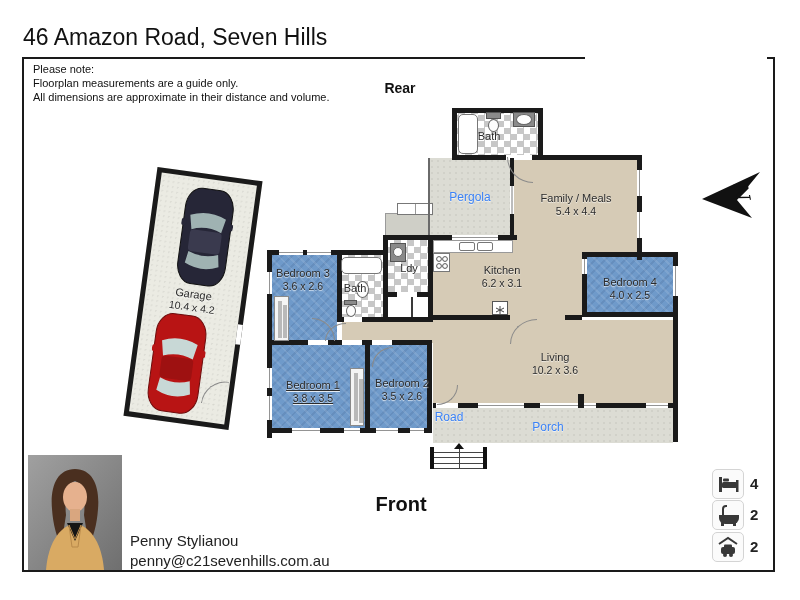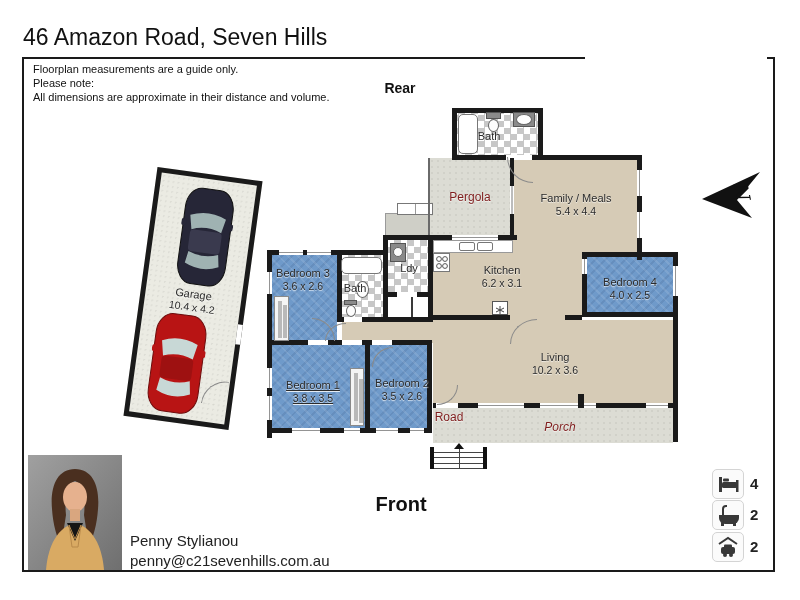--- a/index.html
+++ b/index.html
@@ -28,21 +28,21 @@
   
   .wl{position:absolute;background:#1a1a1a;}
   .gap{position:absolute;background:#fff;}
   .win{position:absolute;background:linear-gradient(to bottom,#fff 30%,#949494 42%,#949494 58%,#fff 70%);}
   .winv{position:absolute;background:linear-gradient(to right,#fff 30%,#949494 42%,#949494 58%,#fff 70%);}
   .arc{position:absolute;border:0 solid #8a8a8a;background:transparent;}
   
   .lbl{position:absolute;font-size:11px;line-height:13px;text-align:center;white-space:nowrap;color:#2b2b2b;
        text-shadow:0 1px 1px rgba(255,255,255,.8);transform:translateX(-50%);}
   .lbl .dims{display:block;font-size:10.5px;}
-  .outlbl{position:absolute;font-size:12px;color:#7f1d1d;white-space:nowrap;transform:translateX(-50%);text-shadow:0 1px 1px rgba(255,255,255,.8);}
+  .outlbl{position:absolute;font-size:12px;color:#3b82f6;white-space:nowrap;transform:translateX(-50%);text-shadow:0 1px 1px rgba(255,255,255,.8);}
   
   .fix{position:absolute;background:#fff;border:1px solid #777;box-sizing:border-box;}
   .vanity{position:absolute;background:#8a8a8a;border:1px solid #555;box-sizing:border-box;}
   .oval{position:absolute;background:#fdfdfd;border:1px solid #666;border-radius:50%;box-sizing:border-box;}
   .ward{position:absolute;background:#f5f5f5;border:1px solid #8a8a8a;box-sizing:border-box;}
   .ward i{position:absolute;background:#b9b9b9;}
   
   #stairs{position:absolute;left:430px;top:447px;width:57px;height:22px;box-sizing:border-box;
           border-left:4px solid #111;border-right:4px solid #111;
           background:repeating-linear-gradient(to bottom,#fff 0 4.5px,#444 4.5px 5.5px);}
@@ -63,22 +63,22 @@
 </head>
 <body>
 
 <div id="page">
 
   <div id="title">46 Amazon Road, Seven Hills</div>
 
   <div id="frame"></div>
 
   <div id="note">
+    <div>Please note:</div>
     <div>Floorplan measurements are a guide only.</div>
-    <div>Please note:</div>
     <div>All dimensions are approximate in their distance and volume.</div>
   </div>
 
   <div id="logo-patch"></div>
 
   <div class="compass-lbl" style="left:400px;top:80px;">Rear</div>
   <div class="compass-lbl" style="left:401px;top:493px;font-size:20px;">Front</div>
 
   <svg class="abs" style="left:698px;top:168px;" width="64" height="52">
     <path d="M62,4 L4,31 L54,50 L39,32 Z" fill="#111"></path>
@@ -255,21 +255,21 @@
   <div class="lbl" style="left:313px;top:379px;text-decoration:underline;">
     <span>Bedroom 1</span><span class="dims">3.8 x 3.5</span>
   </div>
   <div class="lbl" style="left:402px;top:377px;">
     <span>Bedroom 2</span><span class="dims">3.5 x 2.6</span>
   </div>
   <div class="lbl" style="left:555px;top:351px;">
     <span>Living</span><span class="dims">10.2 x 3.6</span>
   </div>
   <div class="outlbl" style="left:449px;top:410px;">Road</div>
-  <div class="outlbl" style="left:560px;top:420px;font-style:italic;">Porch</div>
+  <div class="outlbl" style="left:548px;top:420px;">Porch</div>
 
   <div id="stairs">
       <span class="mid"></span>
       <span class="up"></span>
     </div>
 
   <svg class="abs" style="left:28px;top:455px;" width="94" height="115">
     <defs>
         <linearGradient id="pbg" x1="0" y1="0" x2="1" y2="1">
           <stop offset="0" stop-color="#a0a0a0"></stop>

